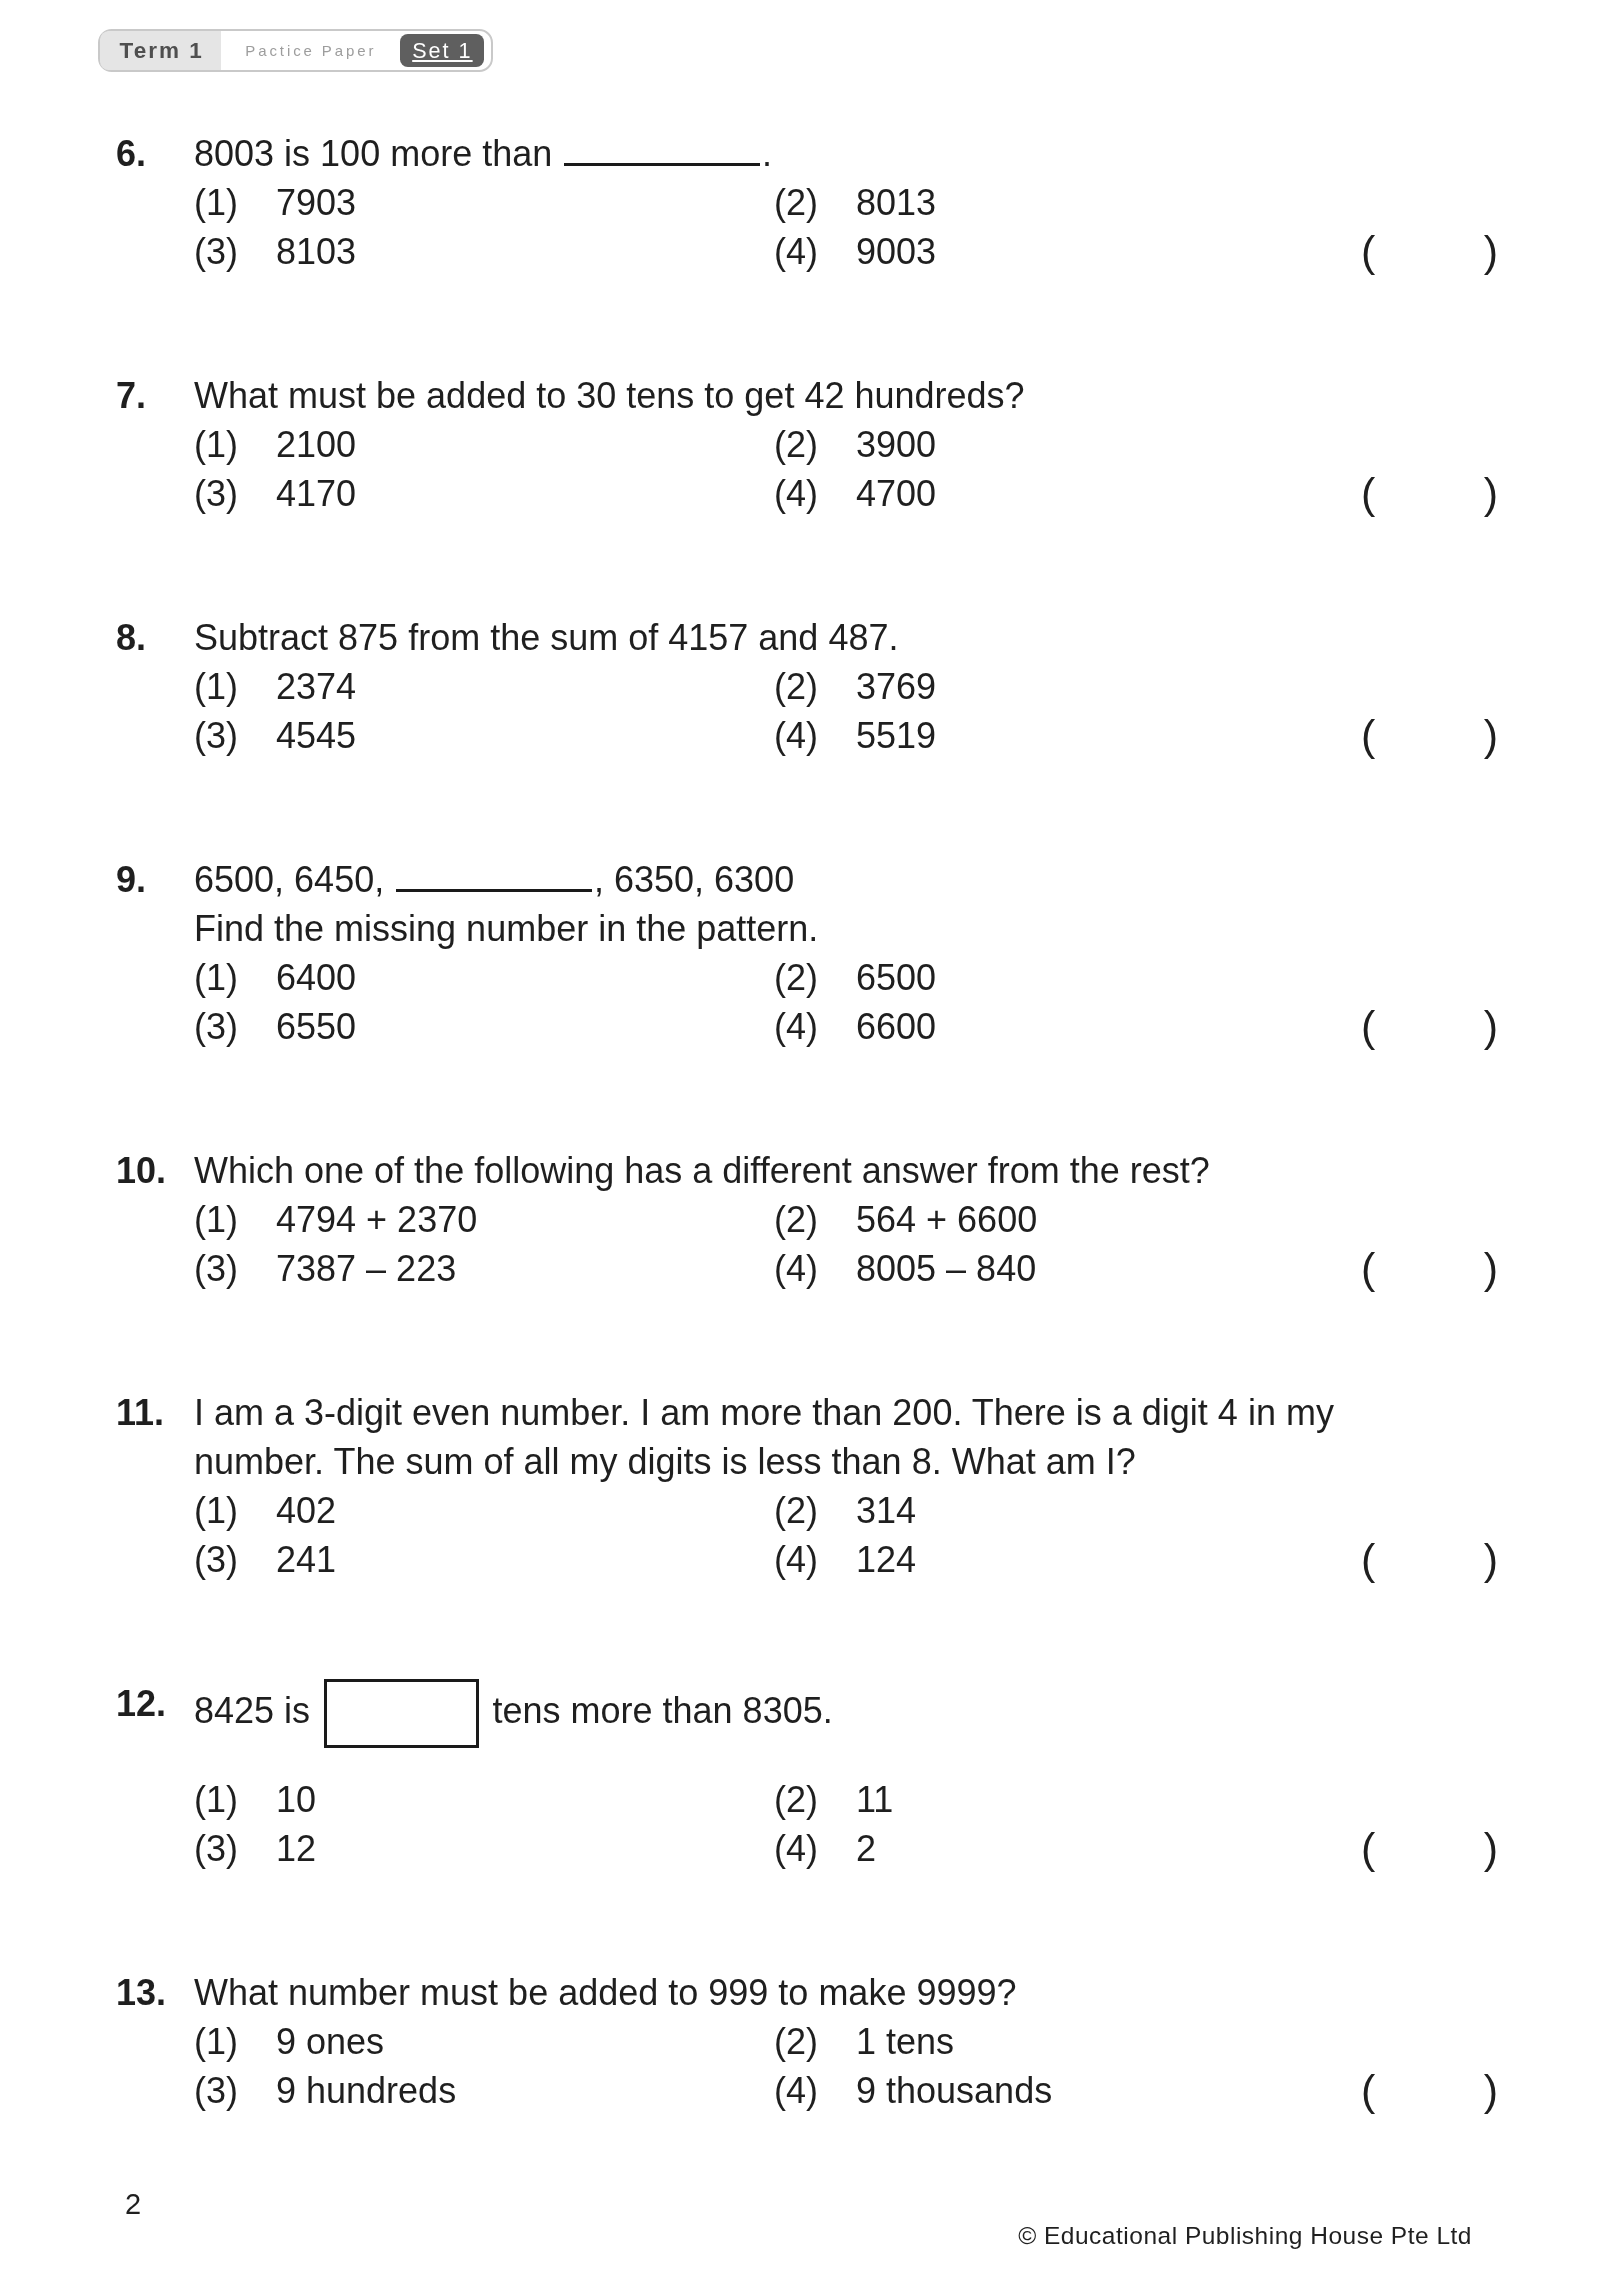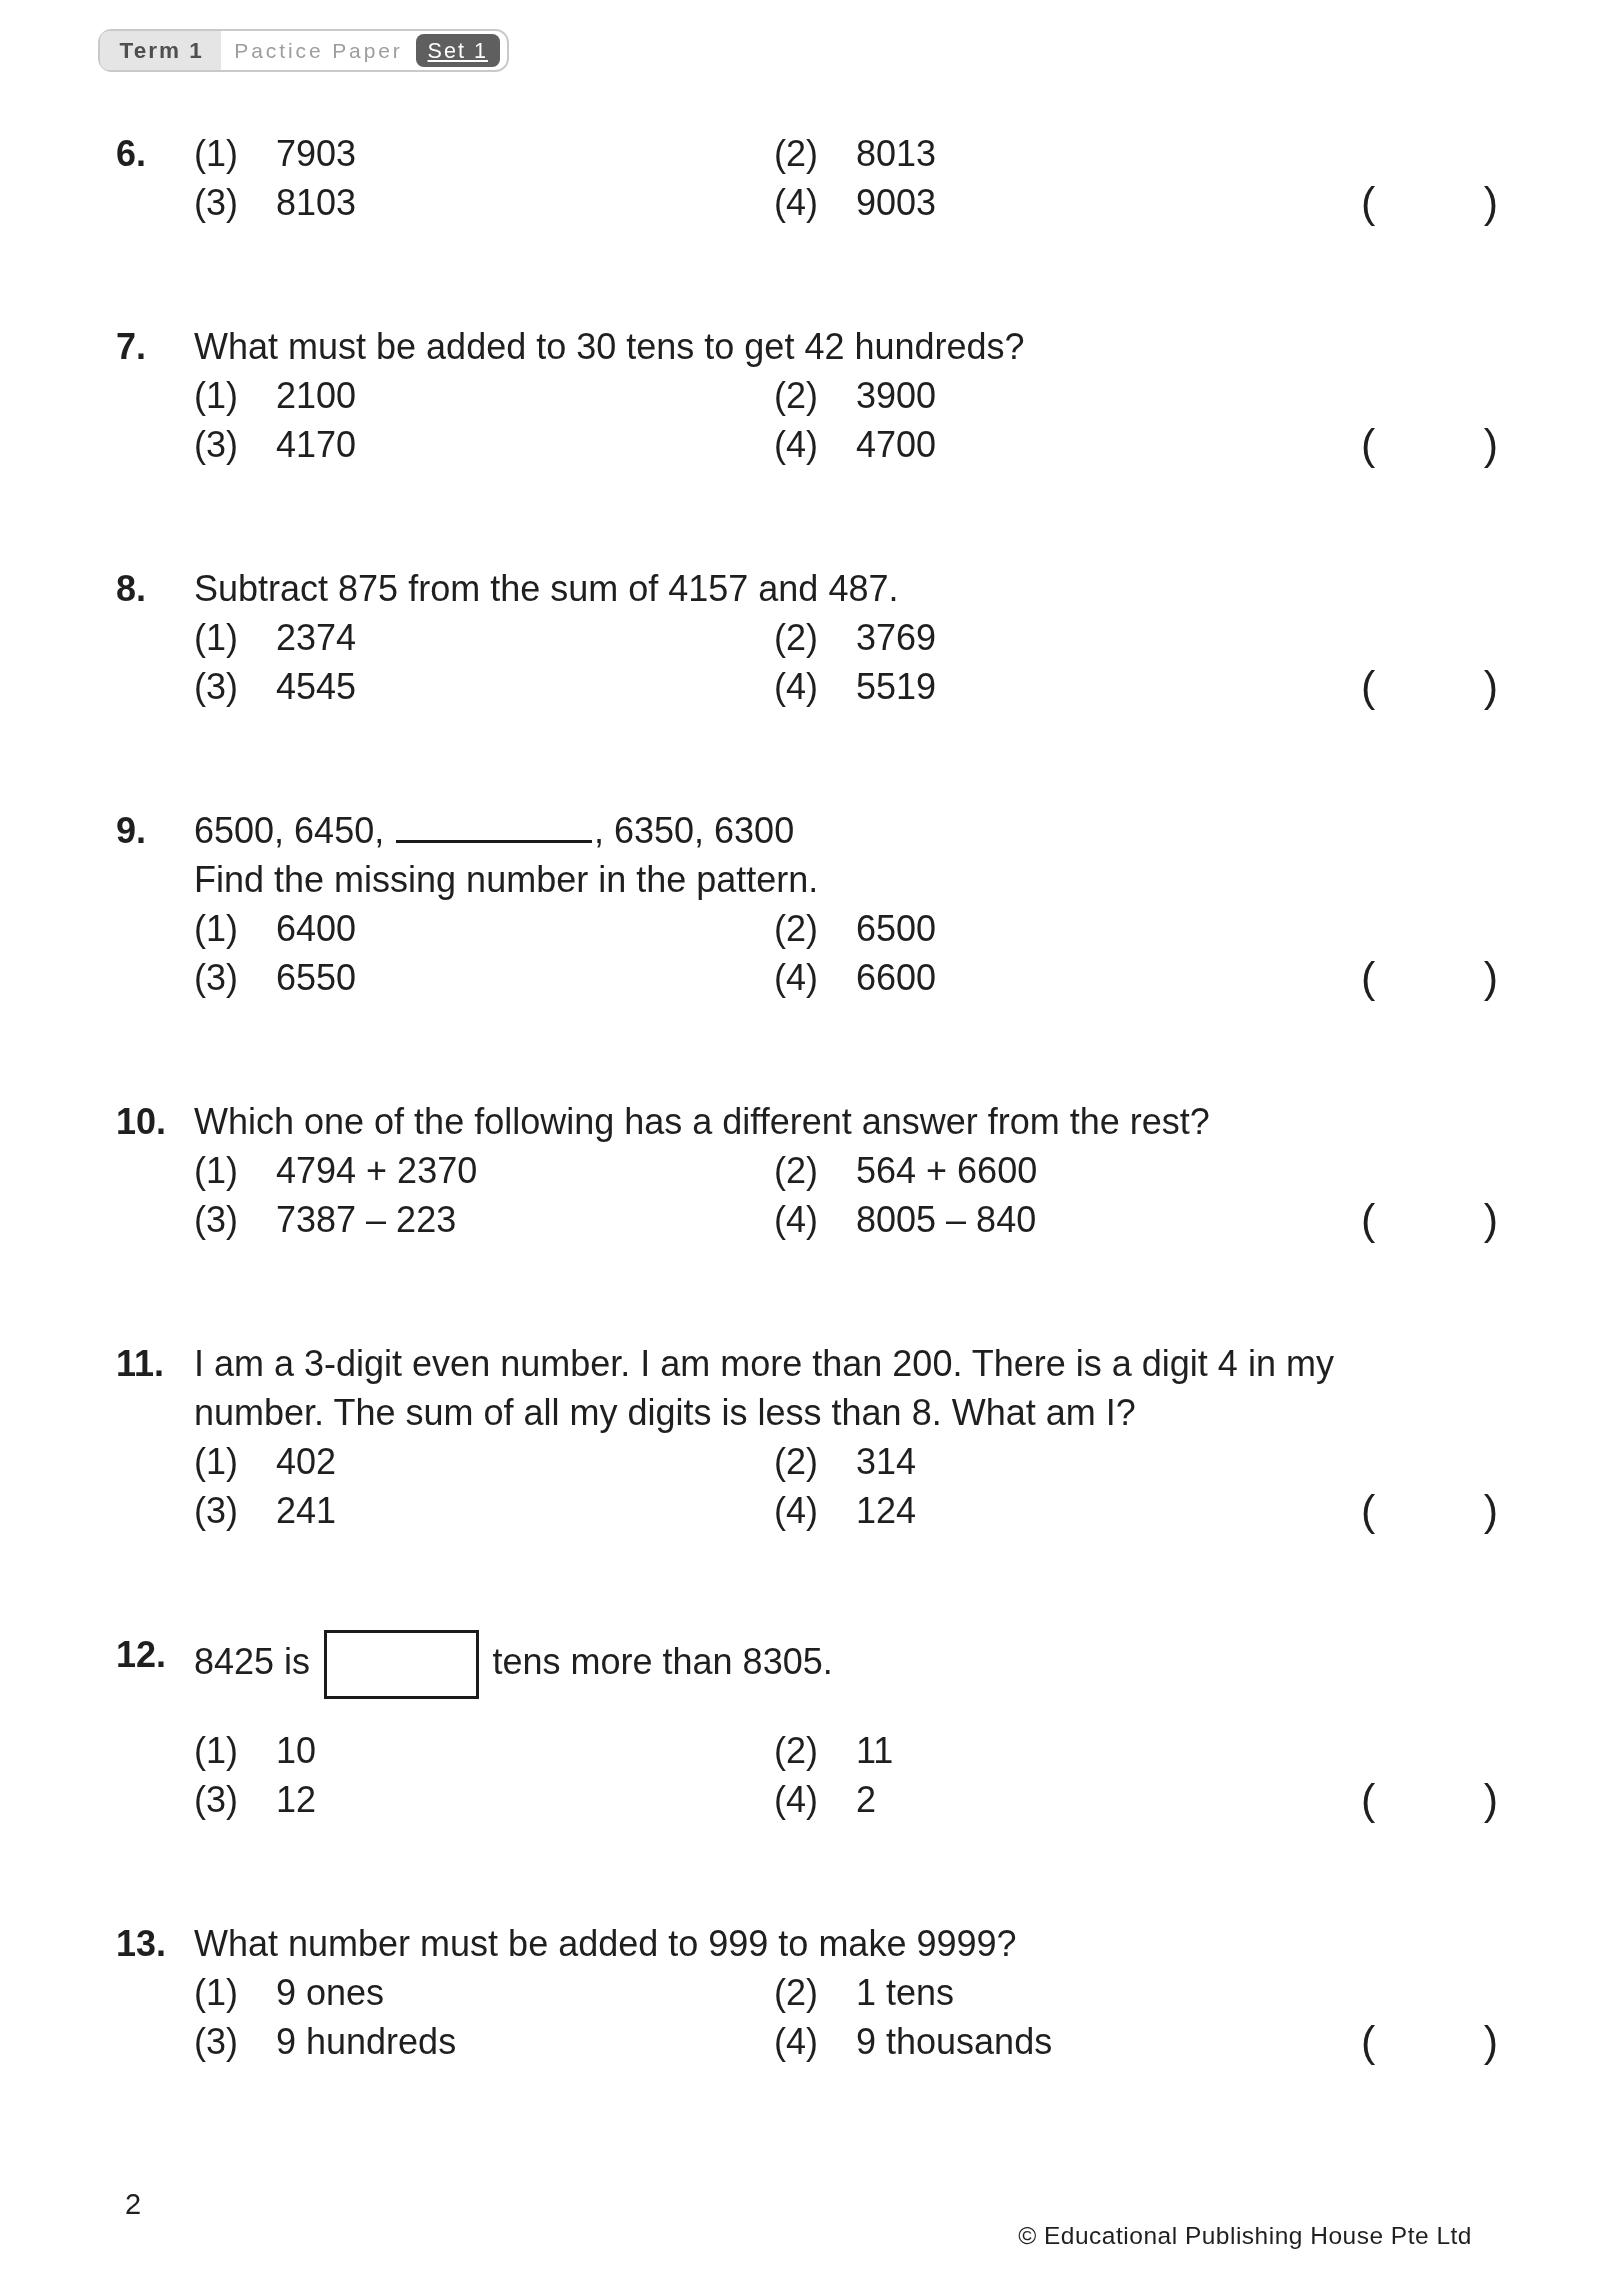--- a/index.html
+++ b/index.html
@@ -15,21 +15,21 @@
     position:absolute; left:98px; top:29px;
     display:inline-flex; align-items:center; height:43px;
     border:2.9px solid #c9c9c9; border-radius:13.7px; background:#ffffff;
   }
   .ph-term {
     display:flex; align-items:center; height:100%;
     background:#e5e5e5; color:#4f4f4f; font-weight:bold;
     font-size:22.5px; letter-spacing:2px; padding:0 17.6px 0 19.6px;
     border-radius:8.8px 0 0 8.8px;
   }
-  .ph-title { color:#9d9d9d; font-size:21px; letter-spacing:2.9px; padding:0 13px; white-space:nowrap; }
+  .ph-title { color:#9d9d9d; font-size:15px; letter-spacing:2.9px; padding:0 24px; white-space:nowrap; }
   .ph-set {
     background:#5f5f5f; color:#ffffff; font-size:21.6px; letter-spacing:2px;
     border-radius:7.8px; padding:3.9px 11.8px; margin-right:6.9px; white-space:nowrap;text-decoration:underline;
   }
 
   
   .questions { position:absolute; left:0; top:129px; width:100%; }
   .question { position:relative; padding-left:194px; padding-right:118px; margin-bottom:95px; }
   .q-num {
     position:absolute; left:116px; top:0; width:76px;
@@ -66,20 +66,23 @@
 
   <div class="paper-header">
     <span class="ph-term">Term 1</span>
     <span class="ph-title">Pactice Paper</span>
     <span class="ph-set">Set 1</span>
   </div>
 
   <div class="questions" id="questions">
   <div class="question">
     <div class="q-num">6.</div>
+    <div class="q-lines">
+          <div class="q-line"><span>8003 is 100 more than</span><span class="blank"></span><span>.</span></div>
+        </div>
     <div class="options">
           <div class="opt-row">
             <div class="opt opt-first">
               <span class="opt-label">(1)</span>
               <span class="opt-value">7903</span>
             </div>
             <div class="opt">
               <span class="opt-label">(2)</span>
               <span class="opt-value">8013</span>
             </div>

